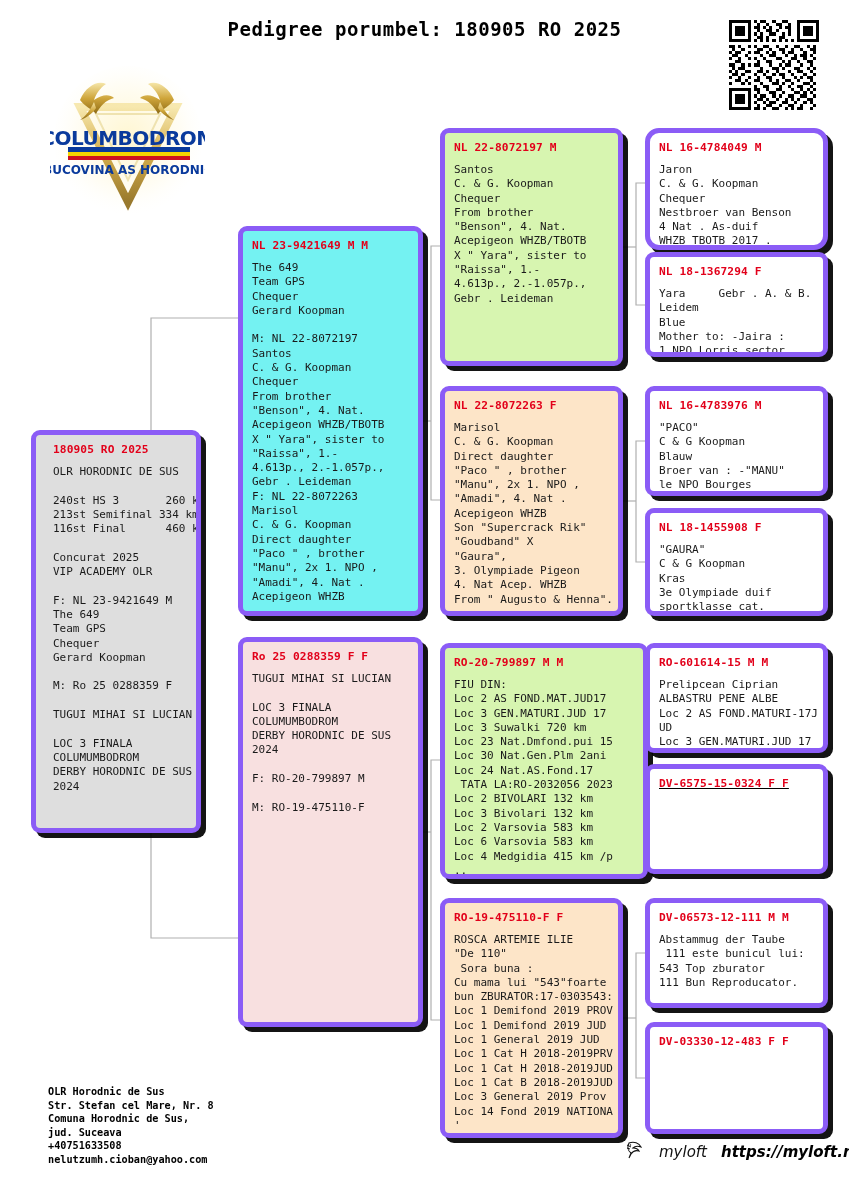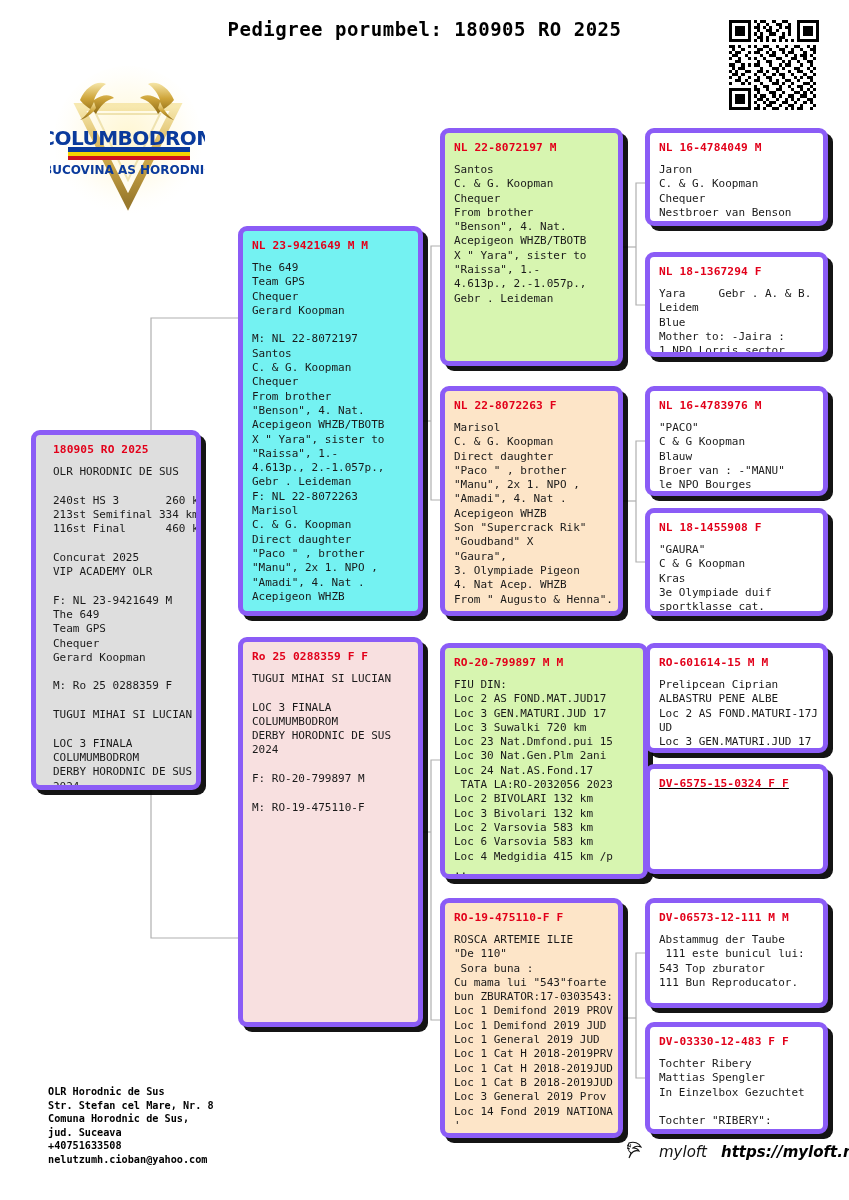--- a/index.html
+++ b/index.html
@@ -67,28 +67,28 @@
   }
 
   .c-self   { background:#dedede; }
   .c-cyan   { background:#74f2f2; }
   .c-pink   { background:#f8e0e0; }
   .c-green  { background:#d7f5b0; }
   .c-orange { background:#fde5c8; }
   .c-white  { background:#ffffff; }
 
   
-  #card-self   { left:31px;  top:430px; width:170px; height:360px;padding-left:17px; }
+  #card-self   { left:31px;  top:430px; width:170px; height:403px;padding-left:17px; }
   #card-f1     { left:238px; top:226px; width:185px; height:390px; }
   #card-m1     { left:238px; top:637px; width:185px; height:390px; }
   #card-ff     { left:440px; top:128px; width:183px; height:238px; }
   #card-fm     { left:440px; top:386px; width:183px; height:230px; }
   #card-mf     { left:440px; top:643px; width:208px; height:236px; }
   #card-mm     { left:440px; top:898px; width:183px; height:240px; }
-  #card-fff    { left:645px; top:128px; width:183px; height:98px; }
+  #card-fff    { left:645px; top:128px; width:183px; height:122px;border-radius:14px; }
   #card-ffm    { left:645px; top:252px; width:183px; height:105px; }
   #card-fmf    { left:645px; top:386px; width:183px; height:110px; }
   #card-fmm    { left:645px; top:508px; width:183px; height:108px; }
   #card-mff    { left:645px; top:643px; width:183px; height:110px; }
   #card-mfm    { left:645px; top:764px; width:183px; height:110px;text-decoration:underline; }
   #card-mmf    { left:645px; top:898px; width:183px; height:110px; }
   #card-mmm    { left:645px; top:1022px; width:183px; height:112px; }
 
   
   #footer-address {
@@ -599,25 +599,20 @@
 <div class="card c-white" id="card-mmf">
   <div class="cid">DV-06573-12-111 M  M</div>
   <div class="body">Abstammug der Taube
  111 este bunicul lui:
 543 Top zburator
 111 Bun Reproducator.</div>
 </div>
 
 <div class="card c-white" id="card-mmm">
   <div class="cid">DV-03330-12-483 F  F</div>
-  <div class="body">Tochter Ribery
-Mattias Spengler
-In Einzelbox Gezuchtet
-
-Tochter "RIBERY":</div>
 </div>
 
 <div id="footer-address">OLR Horodnic de Sus
 Str. Stefan cel Mare, Nr. 8
 Comuna Horodnic de Sus,
 jud. Suceava
 +40751633508
 nelutzumh.cioban@yahoo.com</div>
 
 <div id="footer-brand">

